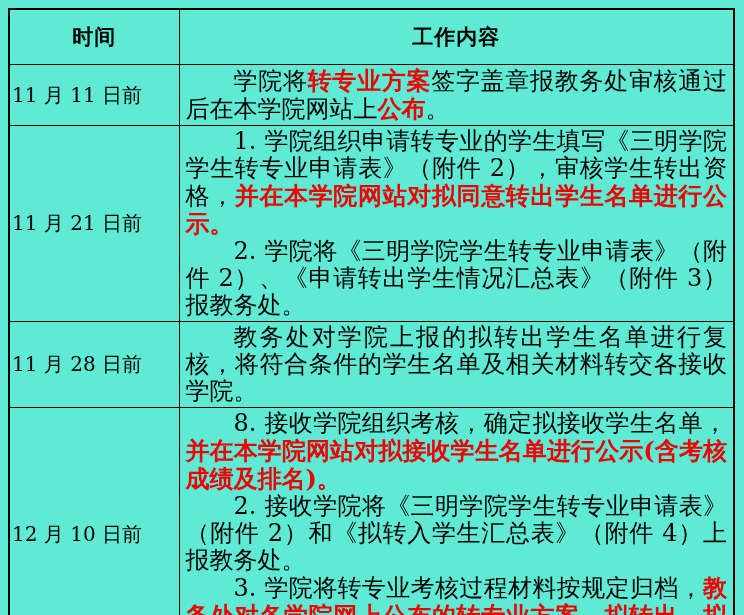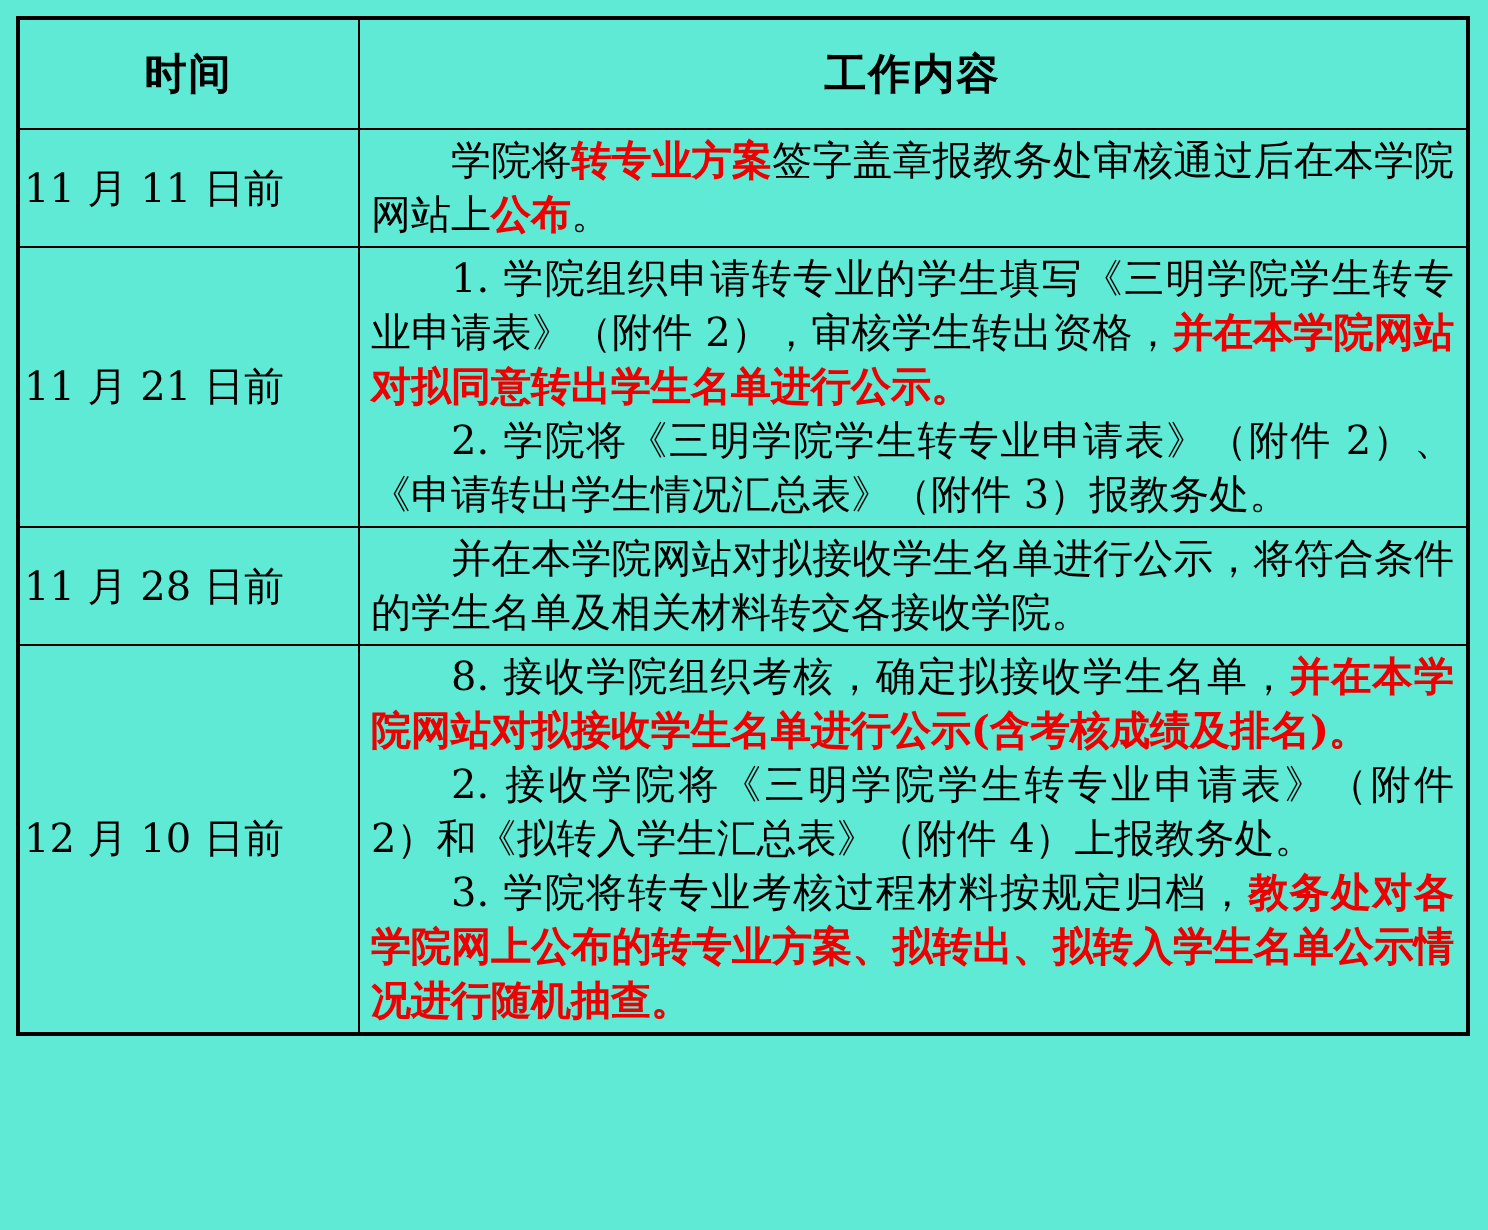--- a/index.html
+++ b/index.html
@@ -43,21 +43,21 @@
     font-size: 20px;
     line-height: 26px;
     padding: 2px;
   }
   td.content-cell {
     vertical-align: middle;
     padding: 2px 6px;
   }
   td.content-cell p {
     margin: 0;
-    font-size: 20px;
+    font-size: 24px;
     line-height: 27px;
     text-indent: 2em;
     text-align: justify;
     text-justify: inter-character;
   }
   .red {
     color: var(--accent-red);
     font-weight: bold;
   }
 </style>
@@ -86,21 +86,21 @@
         <tr>
           <td class="time-cell">11 月 21 日前</td>
           <td class="content-cell">
             <p><span>1. 学院组织申请转专业的学生填写《三明学院学生转专业申请表》（附件 2），审核学生转出资格，</span><span class="red">并在本学院网站对拟同意转出学生名单进行公示。</span></p>
             <p><span>2. 学院将《三明学院学生转专业申请表》（附件 2）、《申请转出学生情况汇总表》（附件 3）报教务处。</span></p>
           </td>
         </tr>
         <tr>
           <td class="time-cell">11 月 28 日前</td>
           <td class="content-cell">
-            <p><span>并在本学院网站对拟接收学生名单进行公示，将符合条件的学生名单及相关材料转交各接收学院。</span></p>
+            <p><span>教务处对学院上报的拟转出学生名单进行复核，将符合条件的学生名单及相关材料转交各接收学院。</span></p>
           </td>
         </tr>
         <tr>
           <td class="time-cell">12 月 10 日前</td>
           <td class="content-cell">
             <p><span>8. 接收学院组织考核，确定拟接收学生名单，</span><span class="red">并在本学院网站对拟接收学生名单进行公示(含考核成绩及排名)。</span></p>
             <p><span>2. 接收学院将《三明学院学生转专业申请表》（附件 2）和《拟转入学生汇总表》（附件 4）上报教务处。</span></p>
             <p><span>3. 学院将转专业考核过程材料按规定归档，</span><span class="red">教务处对各学院网上公布的转专业方案、拟转出、拟转入学生名单公示情况进行随机抽查。</span></p>
           </td>
         </tr>

